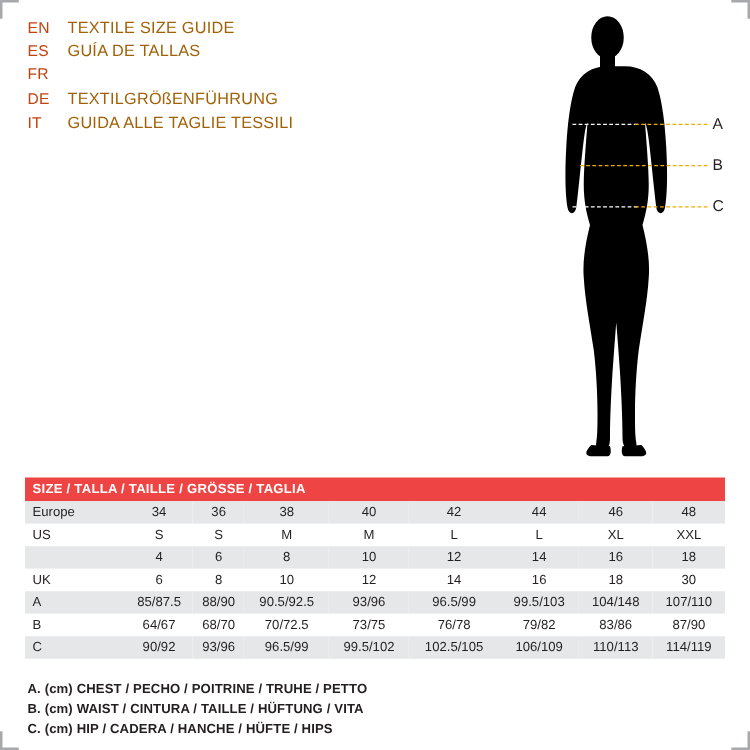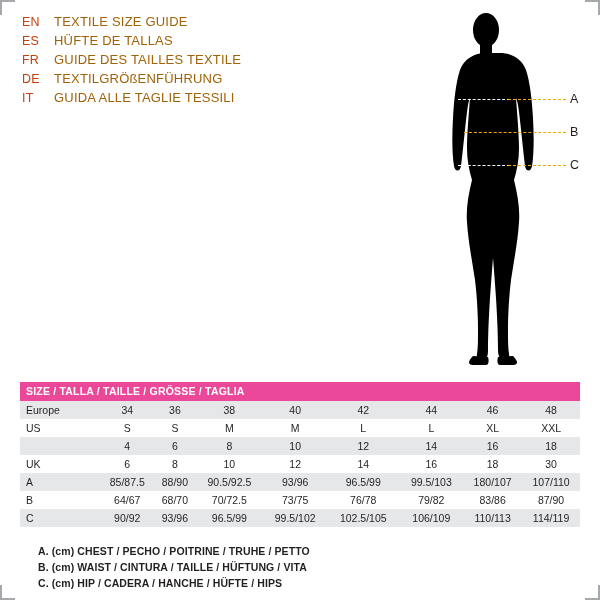--- a/index.html
+++ b/index.html
@@ -94,21 +94,21 @@
   }
   table.size-table td {
     padding: 0;
     height: 18px;
     line-height: 18px;
     color: #231f20;
     text-align: center;
     white-space: nowrap;
   }
   table.size-table tr.head td {
-    background: #ec4899;
+    background: #ef4444;
     color: #ffffff;
     font-weight: bold;
     text-align: left;
     padding-left: 6px;
     letter-spacing: 0.2px;
     height: 19px;
     line-height: 19px;
   }
   table.size-table td.rowlabel {
     text-align: left;
@@ -121,21 +121,20 @@
   tr.plain td {
     background: #ffffff;
   }
 
   
   .legend {
     position: absolute;
     left: 22px;
     top: 543px;
     width: 520px;
-    margin-left: 16px;
   }
   .legend-row {
     font-size: 10.5px;
     font-weight: bold;
     letter-spacing: 0.1px;
     color: #231f20;
     height: 16px;
     line-height: 16px;
   }
 
@@ -160,25 +159,24 @@
   <div class="corner bl"></div>
   <div class="corner br"></div>
 
   <div class="lang-block">
     <div class="lang-row">
       <span class="lang-code">EN</span>
       <span class="lang-text">TEXTILE SIZE GUIDE</span>
     </div>
     <div class="lang-row">
       <span class="lang-code">ES</span>
-      <span class="lang-text">HÜFTE DE TALLAS</span>
+      <span class="lang-text">GUÍA DE TALLAS</span>
     </div>
     <div class="lang-row">
       <span class="lang-code">FR</span>
-      <span class="lang-text">GUIDE DES TAILLES TEXTILE</span>
     </div>
     <div class="lang-row">
       <span class="lang-code">DE</span>
       <span class="lang-text">TEXTILGRÖßENFÜHRUNG</span>
     </div>
     <div class="lang-row">
       <span class="lang-code">IT</span>
       <span class="lang-text">GUIDA ALLE TAGLIE TESSILI</span>
     </div>
   </div>
@@ -299,21 +297,21 @@
       </tr>
 
       <tr class="shade">
         <td class="rowlabel">A</td>
         <td>85/87.5</td>
         <td>88/90</td>
         <td>90.5/92.5</td>
         <td>93/96</td>
         <td>96.5/99</td>
         <td>99.5/103</td>
-        <td>180/107</td>
+        <td>104/148</td>
         <td>107/110</td>
       </tr>
 
       <tr class="plain">
         <td class="rowlabel">B</td>
         <td>64/67</td>
         <td>68/70</td>
         <td>70/72.5</td>
         <td>73/75</td>
         <td>76/78</td>

